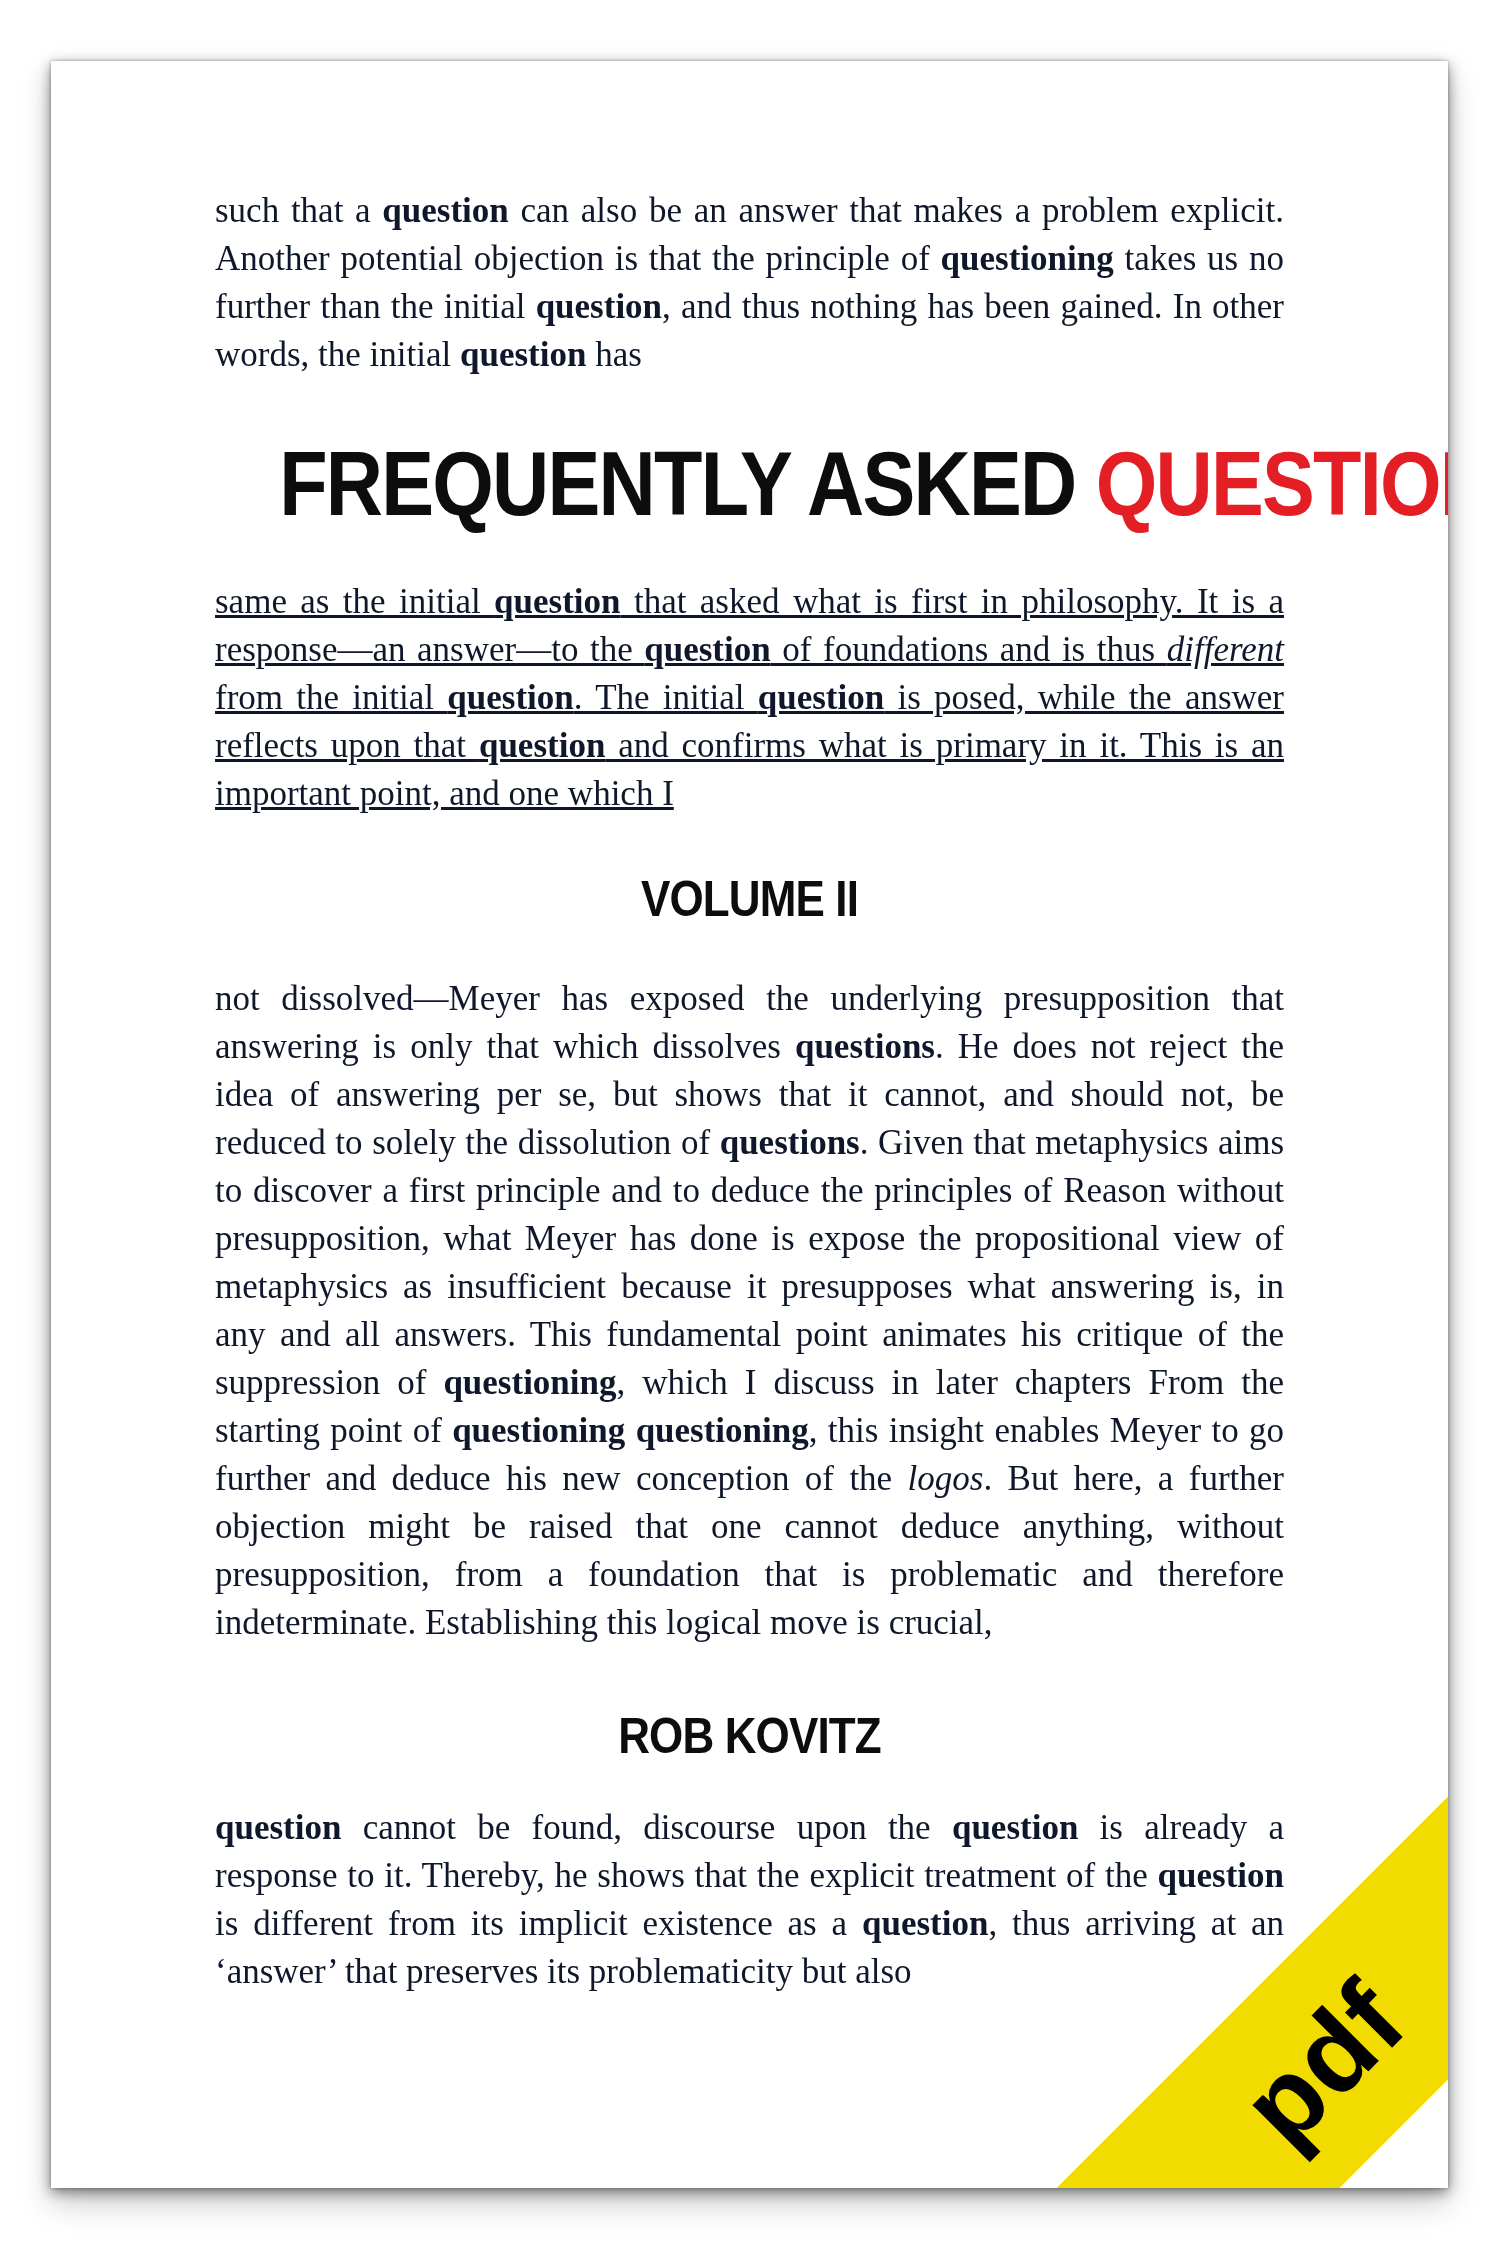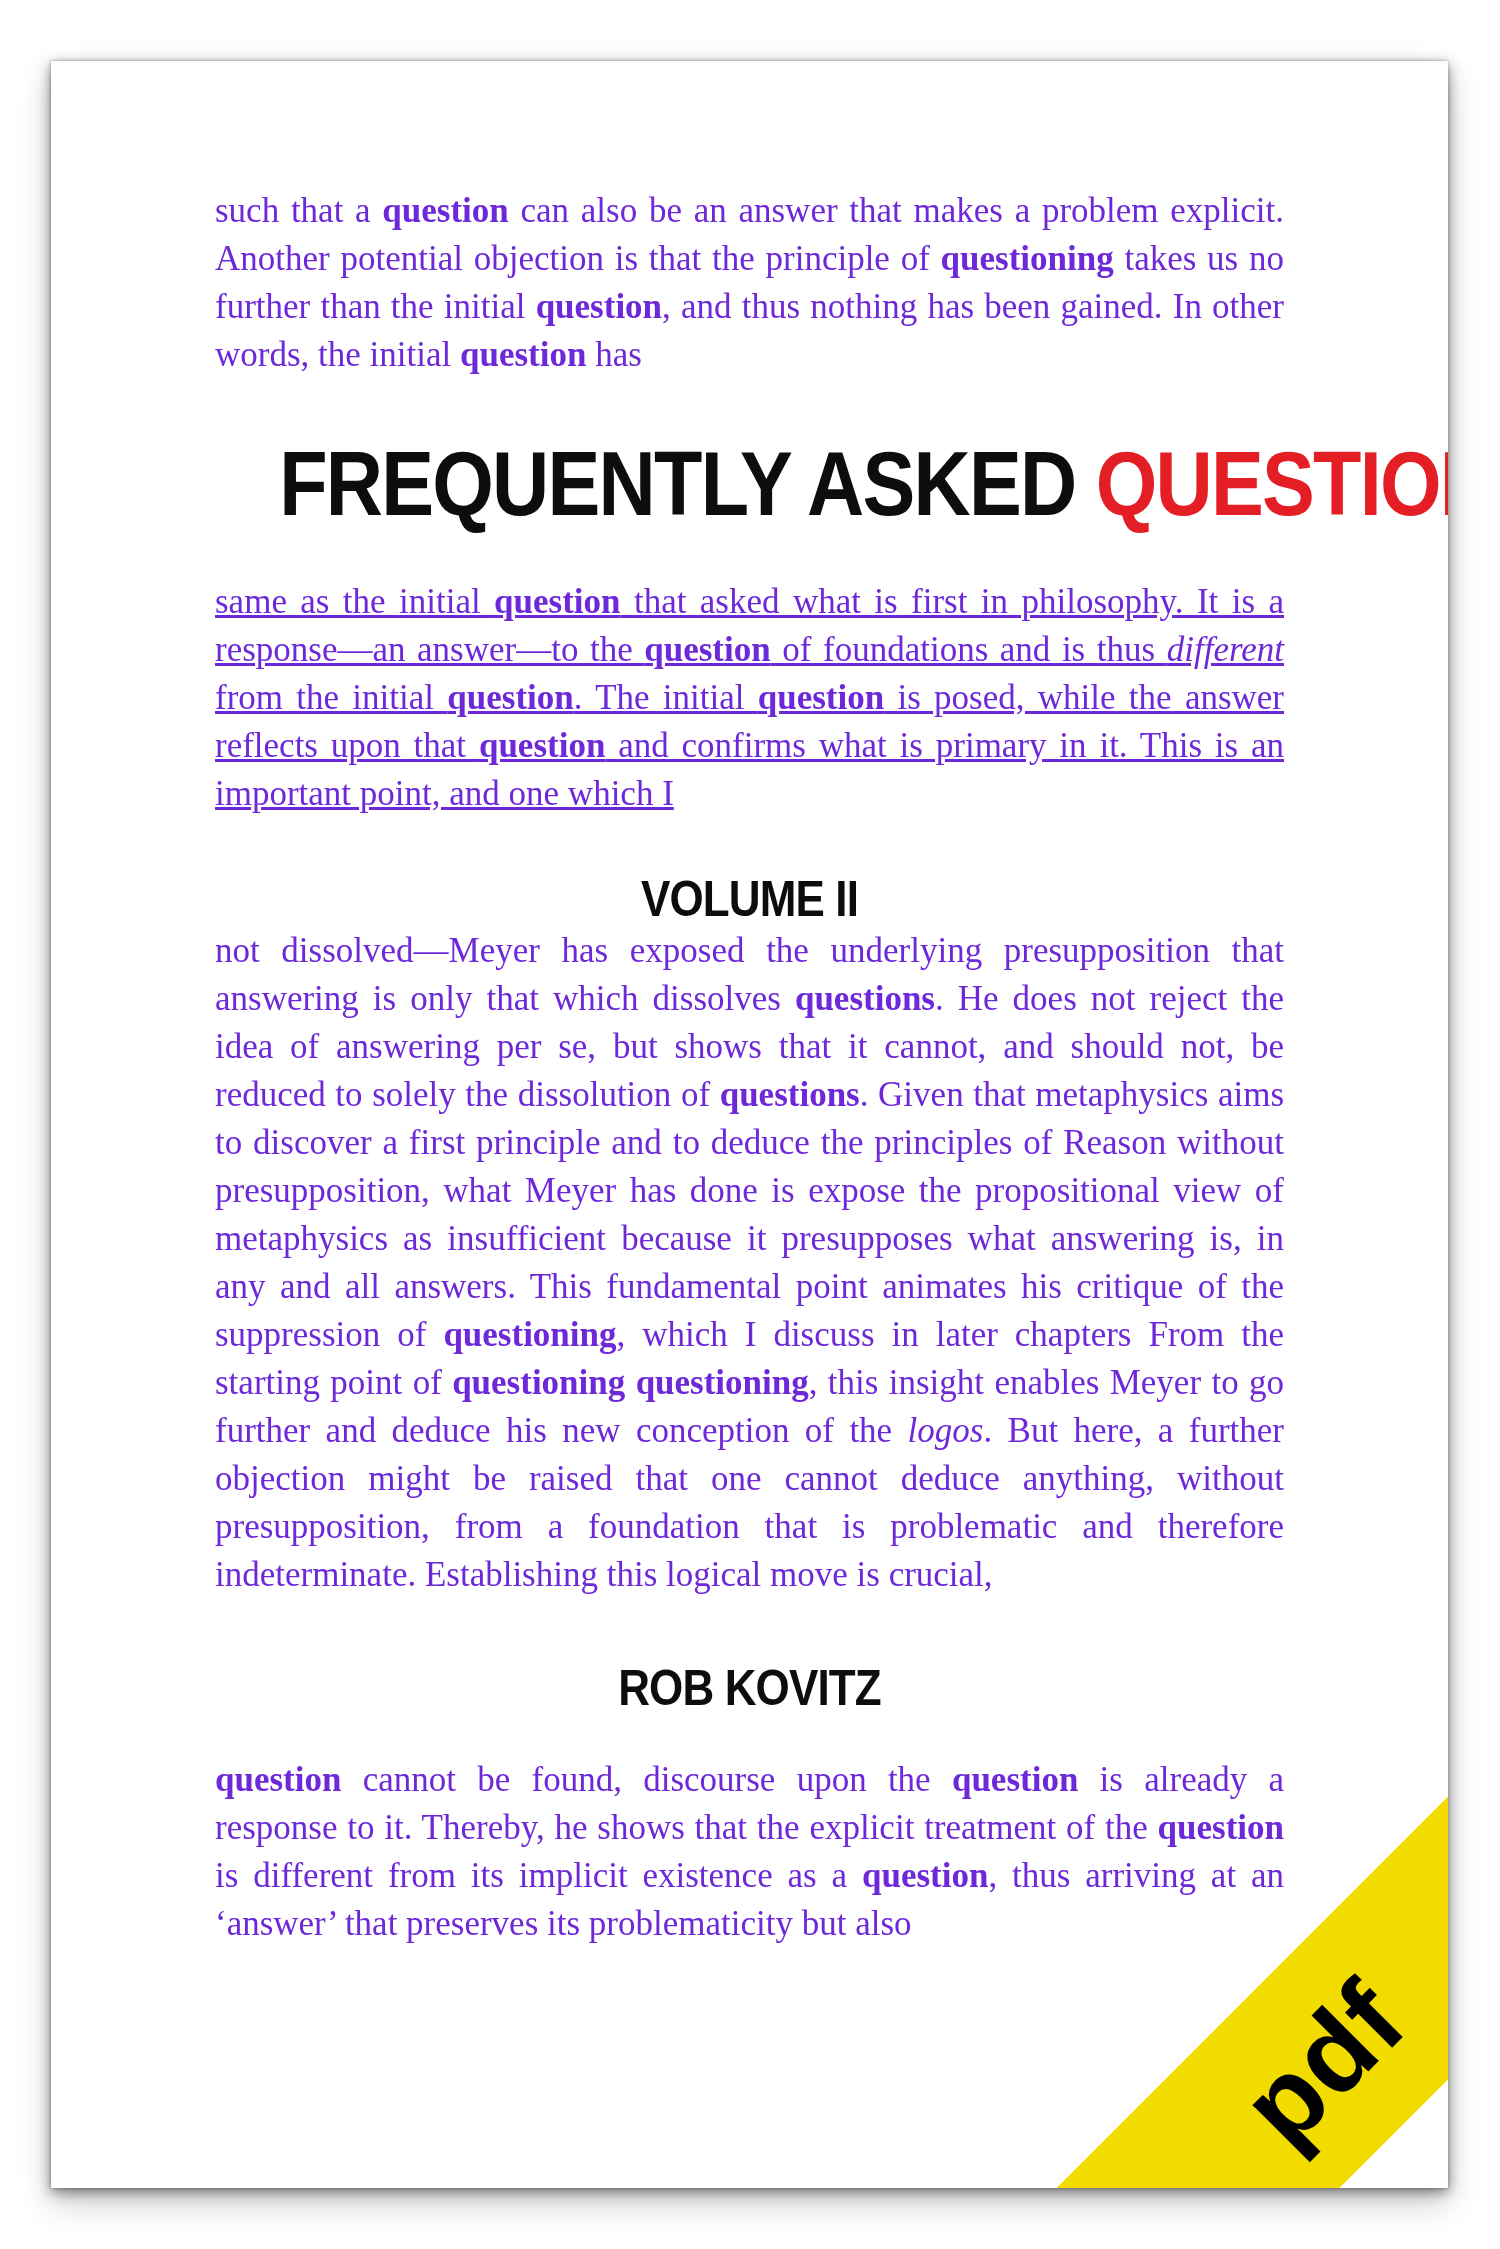--- a/index.html
+++ b/index.html
@@ -25,26 +25,26 @@
   }
   .text-col {
     position: relative;
     z-index: 2;
     padding: 0 164px;
   }
   .excerpt {
     margin: 0;
     font-size: 35px;
     line-height: 48px;
-    color: #6d28d9;
+    color: #0f172a;
     text-align: justify;
   }
   .excerpt-top        { margin-top: 126px; }
   .excerpt-after-title{ margin-top: 46px; text-decoration: underline; }
-  .excerpt-middle     { }
+  .excerpt-middle     { margin-top: 48px; }
   .excerpt-bottom     { margin-top: 40px; }
   .seg-b { font-weight: 700; }
   .seg-i { font-style: italic; }
 
   .cover-title {
     margin: 58px 0 0 0;
     text-align: center;
     white-space: nowrap;
     font-family: "Liberation Sans", sans-serif;
     font-weight: 700;

